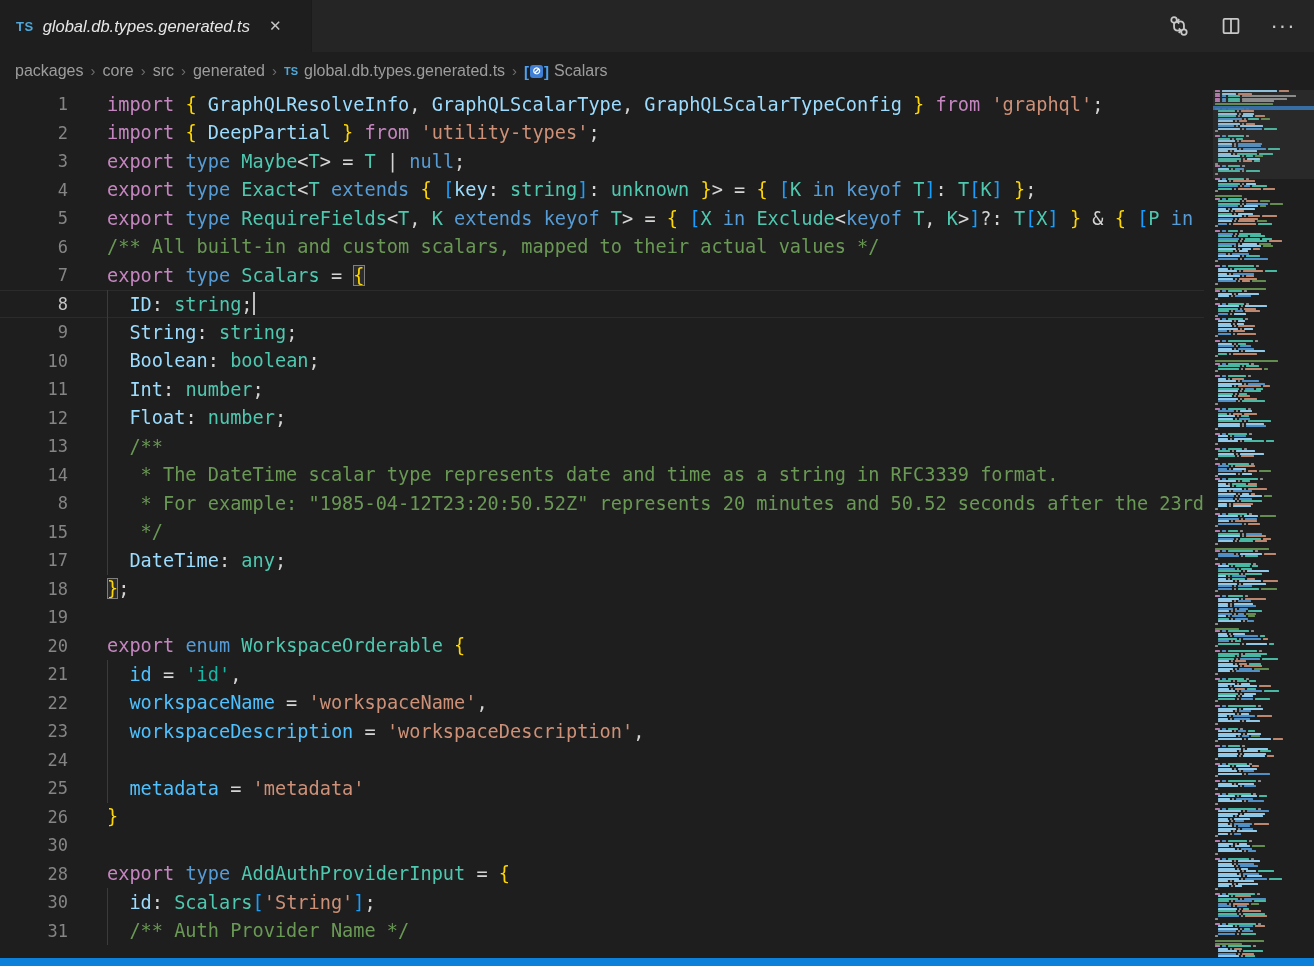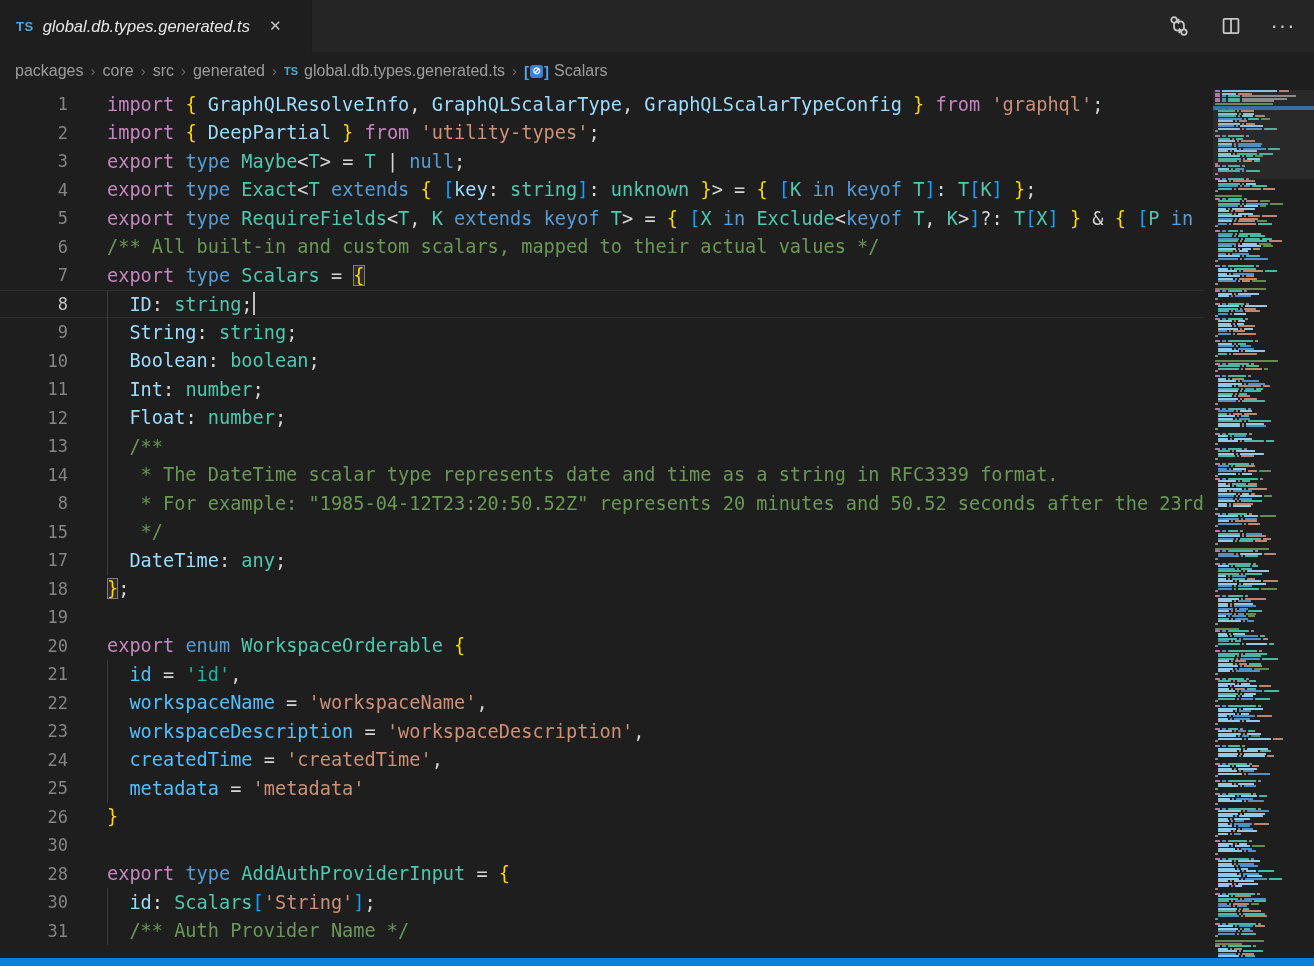--- a/index.html
+++ b/index.html
@@ -210,21 +210,20 @@
           <span class="code-text"><span style="color: rgb(212, 212, 212);">  </span><span style="color: rgb(79, 193, 255);">workspaceName</span><span style="color: rgb(212, 212, 212);"> = </span><span style="color: rgb(206, 145, 120);">'workspaceName'</span><span style="color: rgb(212, 212, 212);">,</span></span>
         </div>
         <div class="code-row">
           <span class="gutter">23</span>
           <span class="guide"></span>
           <span class="code-text"><span style="color: rgb(212, 212, 212);">  </span><span style="color: rgb(79, 193, 255);">workspaceDescription</span><span style="color: rgb(212, 212, 212);"> = </span><span style="color: rgb(206, 145, 120);">'workspaceDescription'</span><span style="color: rgb(212, 212, 212);">,</span></span>
         </div>
         <div class="code-row">
           <span class="gutter">24</span>
           <span class="guide"></span>
-          <span class="code-text"><span style="color: rgb(212, 212, 212);">  </span><span style="color: rgb(79, 193, 255);">createdTime</span><span style="color: rgb(212, 212, 212);"> = </span><span style="color: rgb(206, 145, 120);">'createdTime'</span><span style="color: rgb(212, 212, 212);">,</span></span>
         </div>
         <div class="code-row">
           <span class="gutter">25</span>
           <span class="guide"></span>
           <span class="code-text"><span style="color: rgb(212, 212, 212);">  </span><span style="color: rgb(79, 193, 255);">metadata</span><span style="color: rgb(212, 212, 212);"> = </span><span style="color: rgb(206, 145, 120);">'metadata'</span></span>
         </div>
         <div class="code-row">
           <span class="gutter">26</span>
           <span class="code-text"><span style="color: rgb(255, 215, 0);">}</span></span>
         </div>

